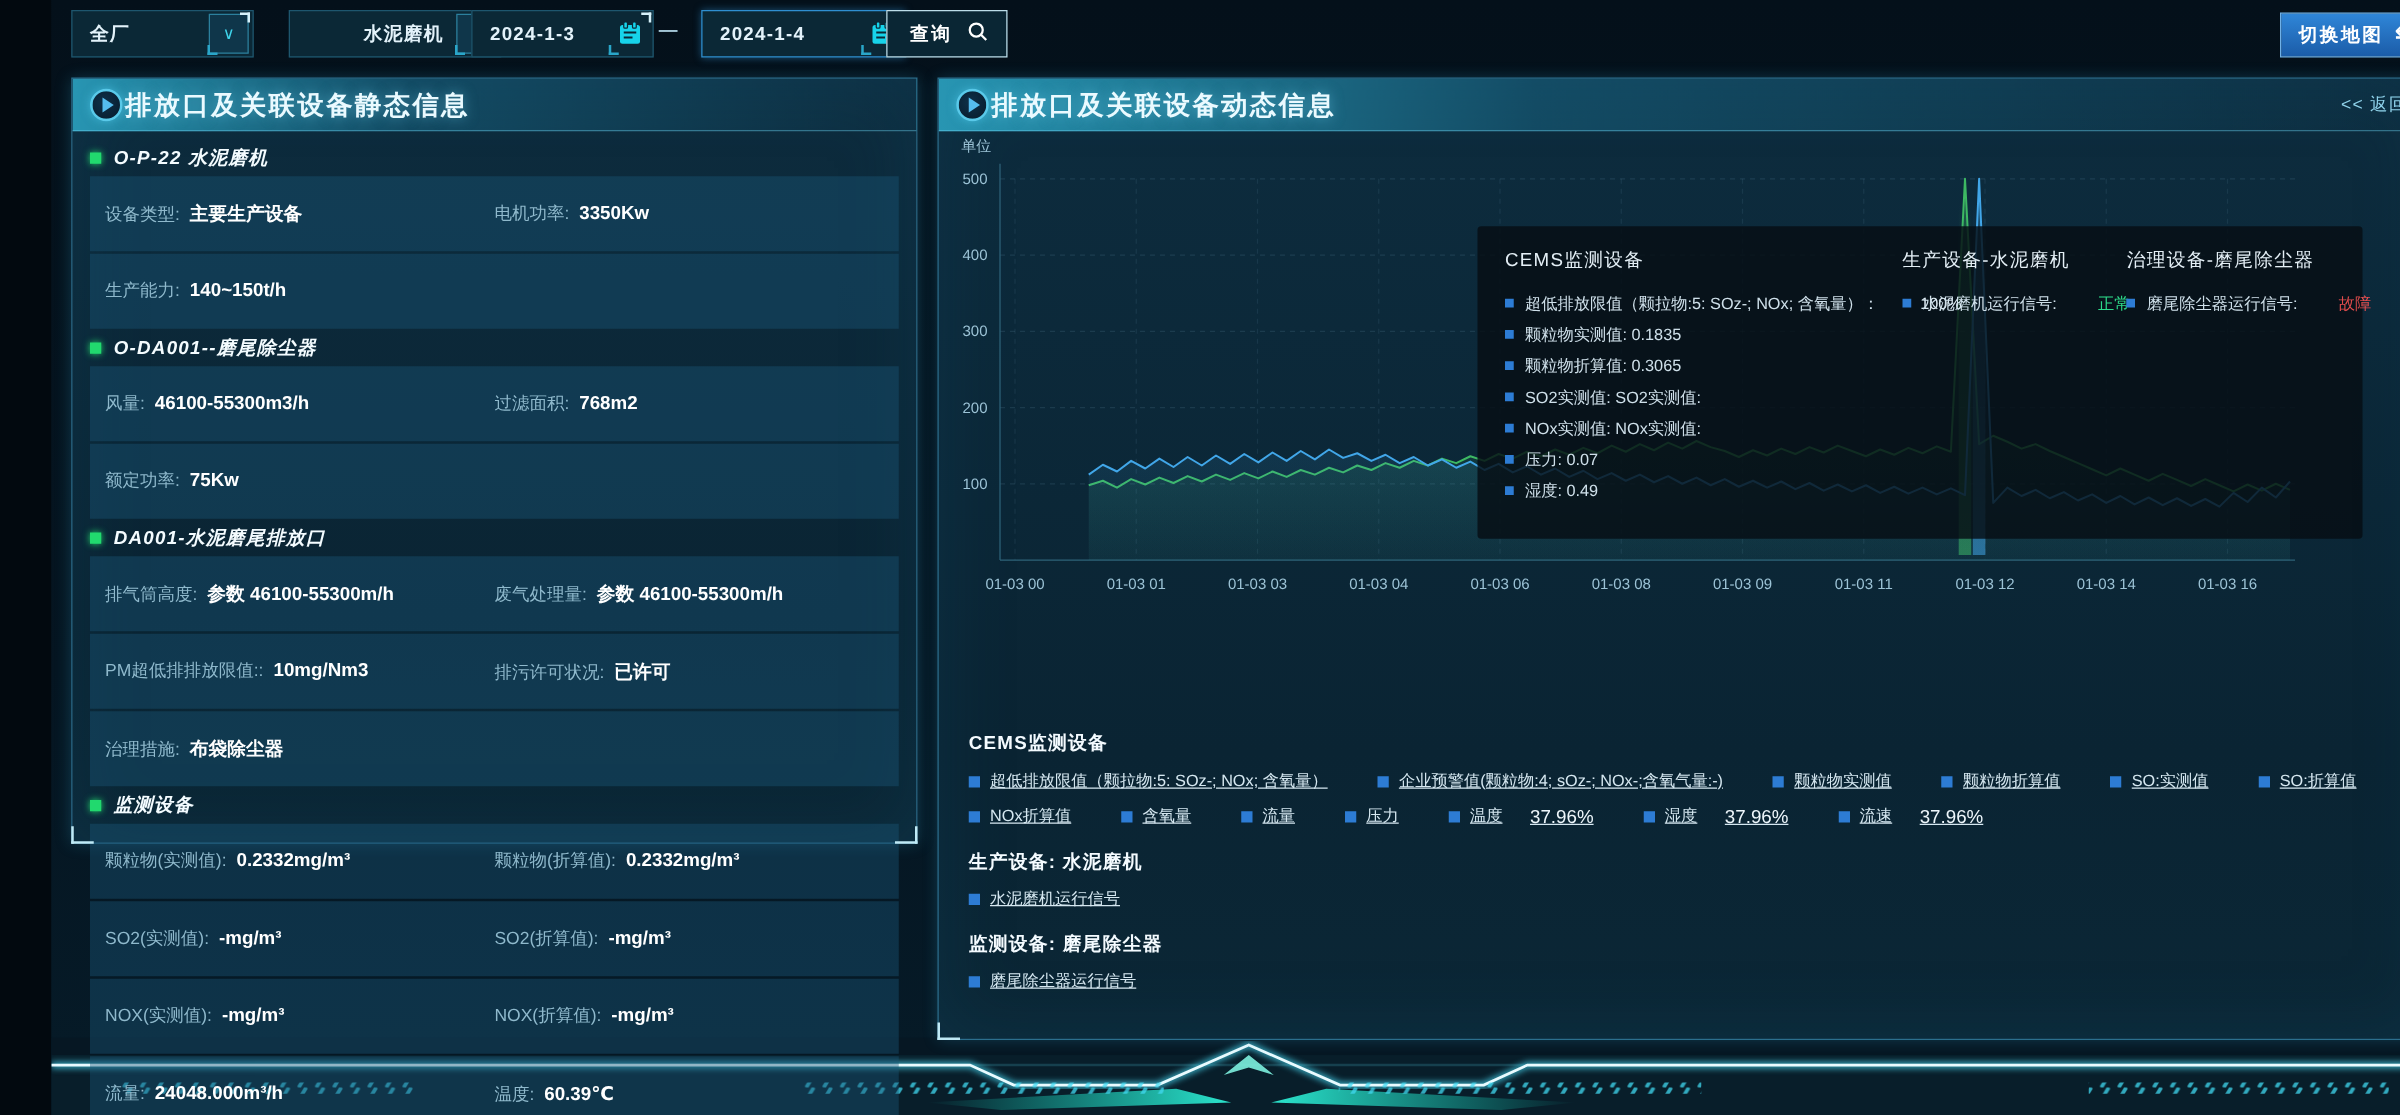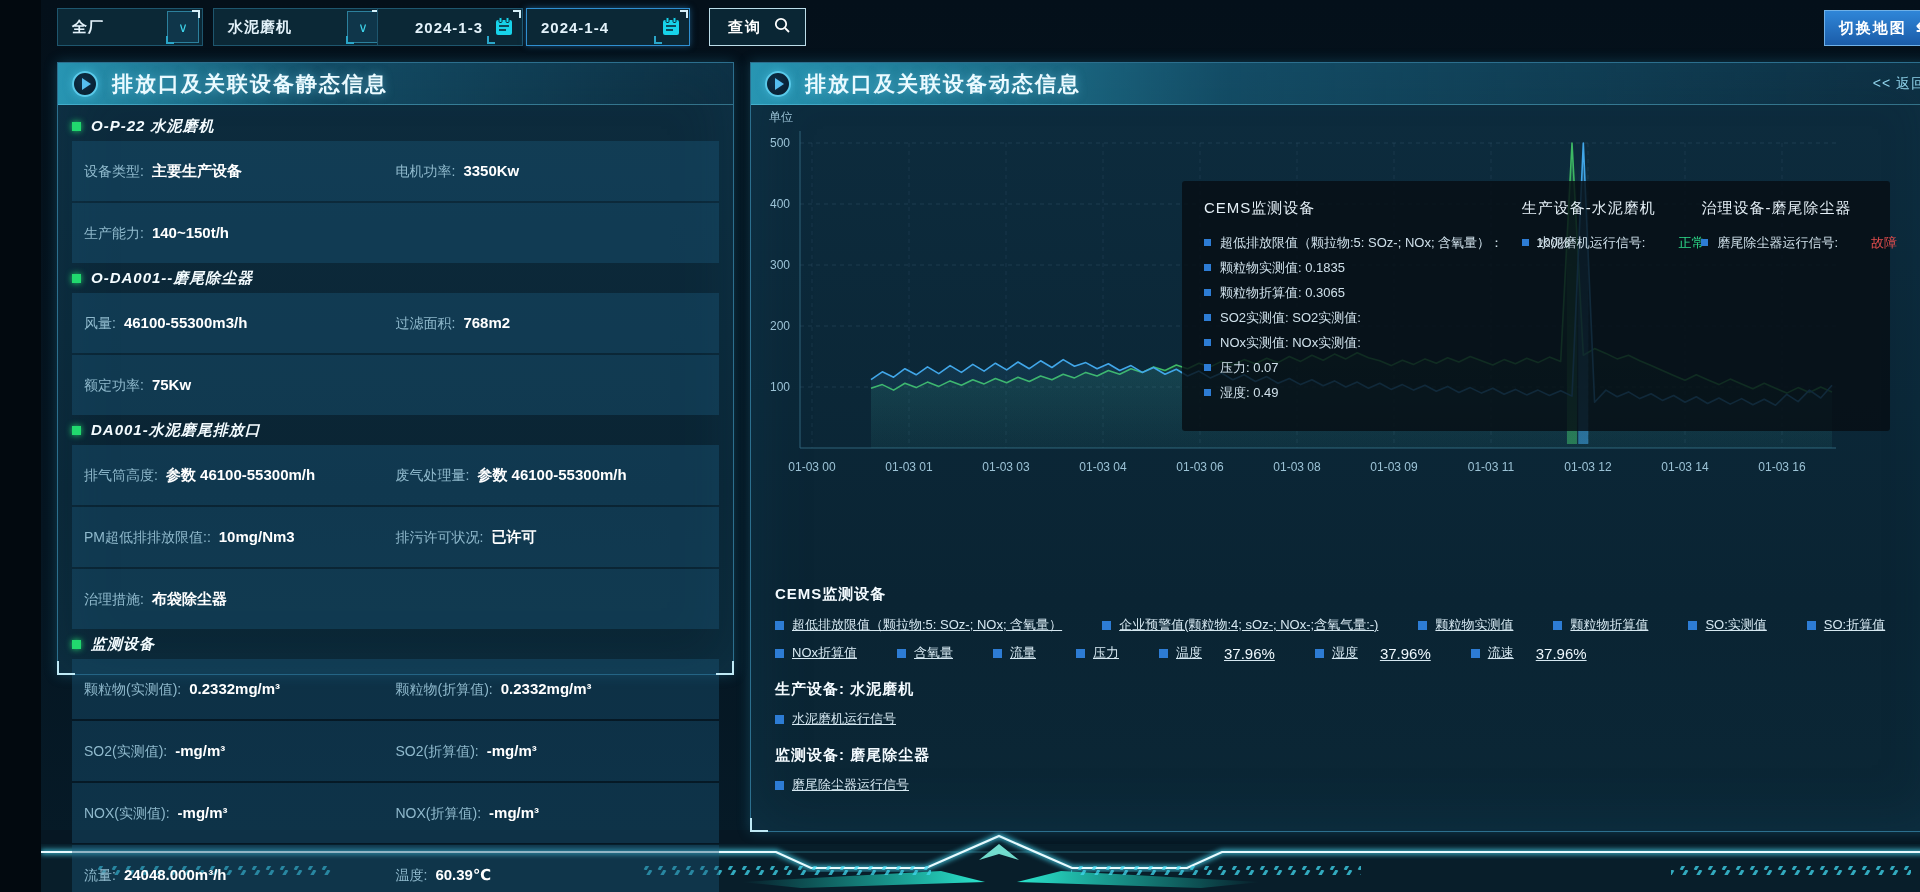--- a/index.html
+++ b/index.html
@@ -4,23 +4,23 @@
 <style>
   html,body{margin:0;padding:0;background:#02090f;}
   .page{position:relative;width:1920px;height:892px;overflow:hidden;
         background:linear-gradient(180deg,#04101a 0%,#051521 60%,#061b28 100%);
         font-family:"Liberation Sans","DejaVu Sans",sans-serif;color:#e6f4fb;margin-left:41px;}
 
   
   .widget{position:absolute;top:8px;height:38px;background:#0b2836;border:1px solid #1e566e;
           display:flex;align-items:center;box-sizing:border-box;}
   #plant-select{left:16px;width:146px;cursor:pointer;}
-  #device-select{left:172px;width:170px;cursor:pointer;}
-  #date-start{left:336px;width:146px;cursor:pointer;padding-left:23px;}
-  #date-end{left:485px;width:164px;border-color:#2f8fd1;cursor:pointer;box-shadow:0 0 6px rgba(47,143,209,.5);}
+  #device-select{left:190px;width:170px;cursor:pointer;padding-left:45px;}
+  #date-start{left:336px;width:146px;cursor:pointer;}
+  #date-end{left:520px;width:164px;border-color:#2f8fd1;cursor:pointer;box-shadow:0 0 6px rgba(47,143,209,.5);}
   .date-sep{position:absolute;left:486px;top:16px;color:#a9cddd;font-weight:bold;font-size:15px;}
   #search-btn{left:668px;width:97px;border:1px solid #bcdde9;justify-content:space-between;
               padding:0 14px;cursor:pointer;background:#0a2634;}
   .w-text{flex:1;padding-left:14px;font-size:15px;color:#e3f2fa;font-weight:bold;letter-spacing:1px;}
   .caret-box{position:relative;width:30px;height:30px;margin-right:3px;border:1px solid rgba(70,190,225,.55);
              background:rgba(18,64,88,.6);display:flex;align-items:center;justify-content:center;
              color:#3fd4ea;font-size:13px;}
   .tick-corners::before{content:'';position:absolute;right:-2px;top:-2px;width:6px;height:6px;
              border-top:2px solid #d6f1fa;border-right:2px solid #d6f1fa;}
   .tick-corners::after{content:'';position:absolute;left:-2px;bottom:-2px;width:6px;height:6px;
@@ -31,21 +31,21 @@
               background:linear-gradient(180deg,#2f86d8,#1b5ca8);border:1px solid #6fb1e8;
               display:flex;align-items:center;gap:9px;cursor:pointer;}
   #switch-map .sm-icon{font-size:17px;color:#fff;font-weight:bold;}
 
   
   .panel{position:absolute;background:linear-gradient(180deg,#0d2c3e 0%,#0a2433 70%,#0b2736 100%);
          border:1px solid #2c6f8e;box-shadow:0 0 12px rgba(46,160,200,.28), inset 0 0 60px rgba(18,75,105,.28);
          z-index:2;box-sizing:border-box;}
   #left-panel{left:16px;top:62px;width:677px;height:613px;}
   #right-panel{left:709px;top:62px;width:1195px;height:770px;}
-  .panel-header{position:relative;height:42px;display:flex;align-items:center;gap:14px;padding:0 14px;
+  .panel-header{position:relative;height:42px;display:flex;align-items:center;gap:2px;padding:0 14px;
         background:linear-gradient(90deg,rgba(42,158,188,.92) 0%,rgba(24,100,130,.55) 40%,rgba(12,48,68,.22) 100%);
         border-bottom:1px solid rgba(110,215,245,.4);box-sizing:border-box;}
   .panel-title{font-size:21px;font-weight:bold;letter-spacing:2px;color:#eafaff;
         text-shadow:0 0 10px rgba(120,220,250,.5);}
   .play-icon{position:relative;flex:0 0 26px;height:26px;border-radius:50%;
         border:2px solid #59c9e9;background:radial-gradient(circle at 42% 40%,#0e3048,#071b2b);
         box-shadow:0 0 8px rgba(80,200,235,.6);box-sizing:border-box;}
   .play-icon::after{content:'';position:absolute;left:8px;top:5px;width:0;height:0;
         border-left:9px solid #55bdef;border-top:6px solid transparent;border-bottom:6px solid transparent;}
   .back-link{position:absolute;right:18px;top:12px;font-size:14px;color:#8fd2ea;cursor:pointer;letter-spacing:1px;}

